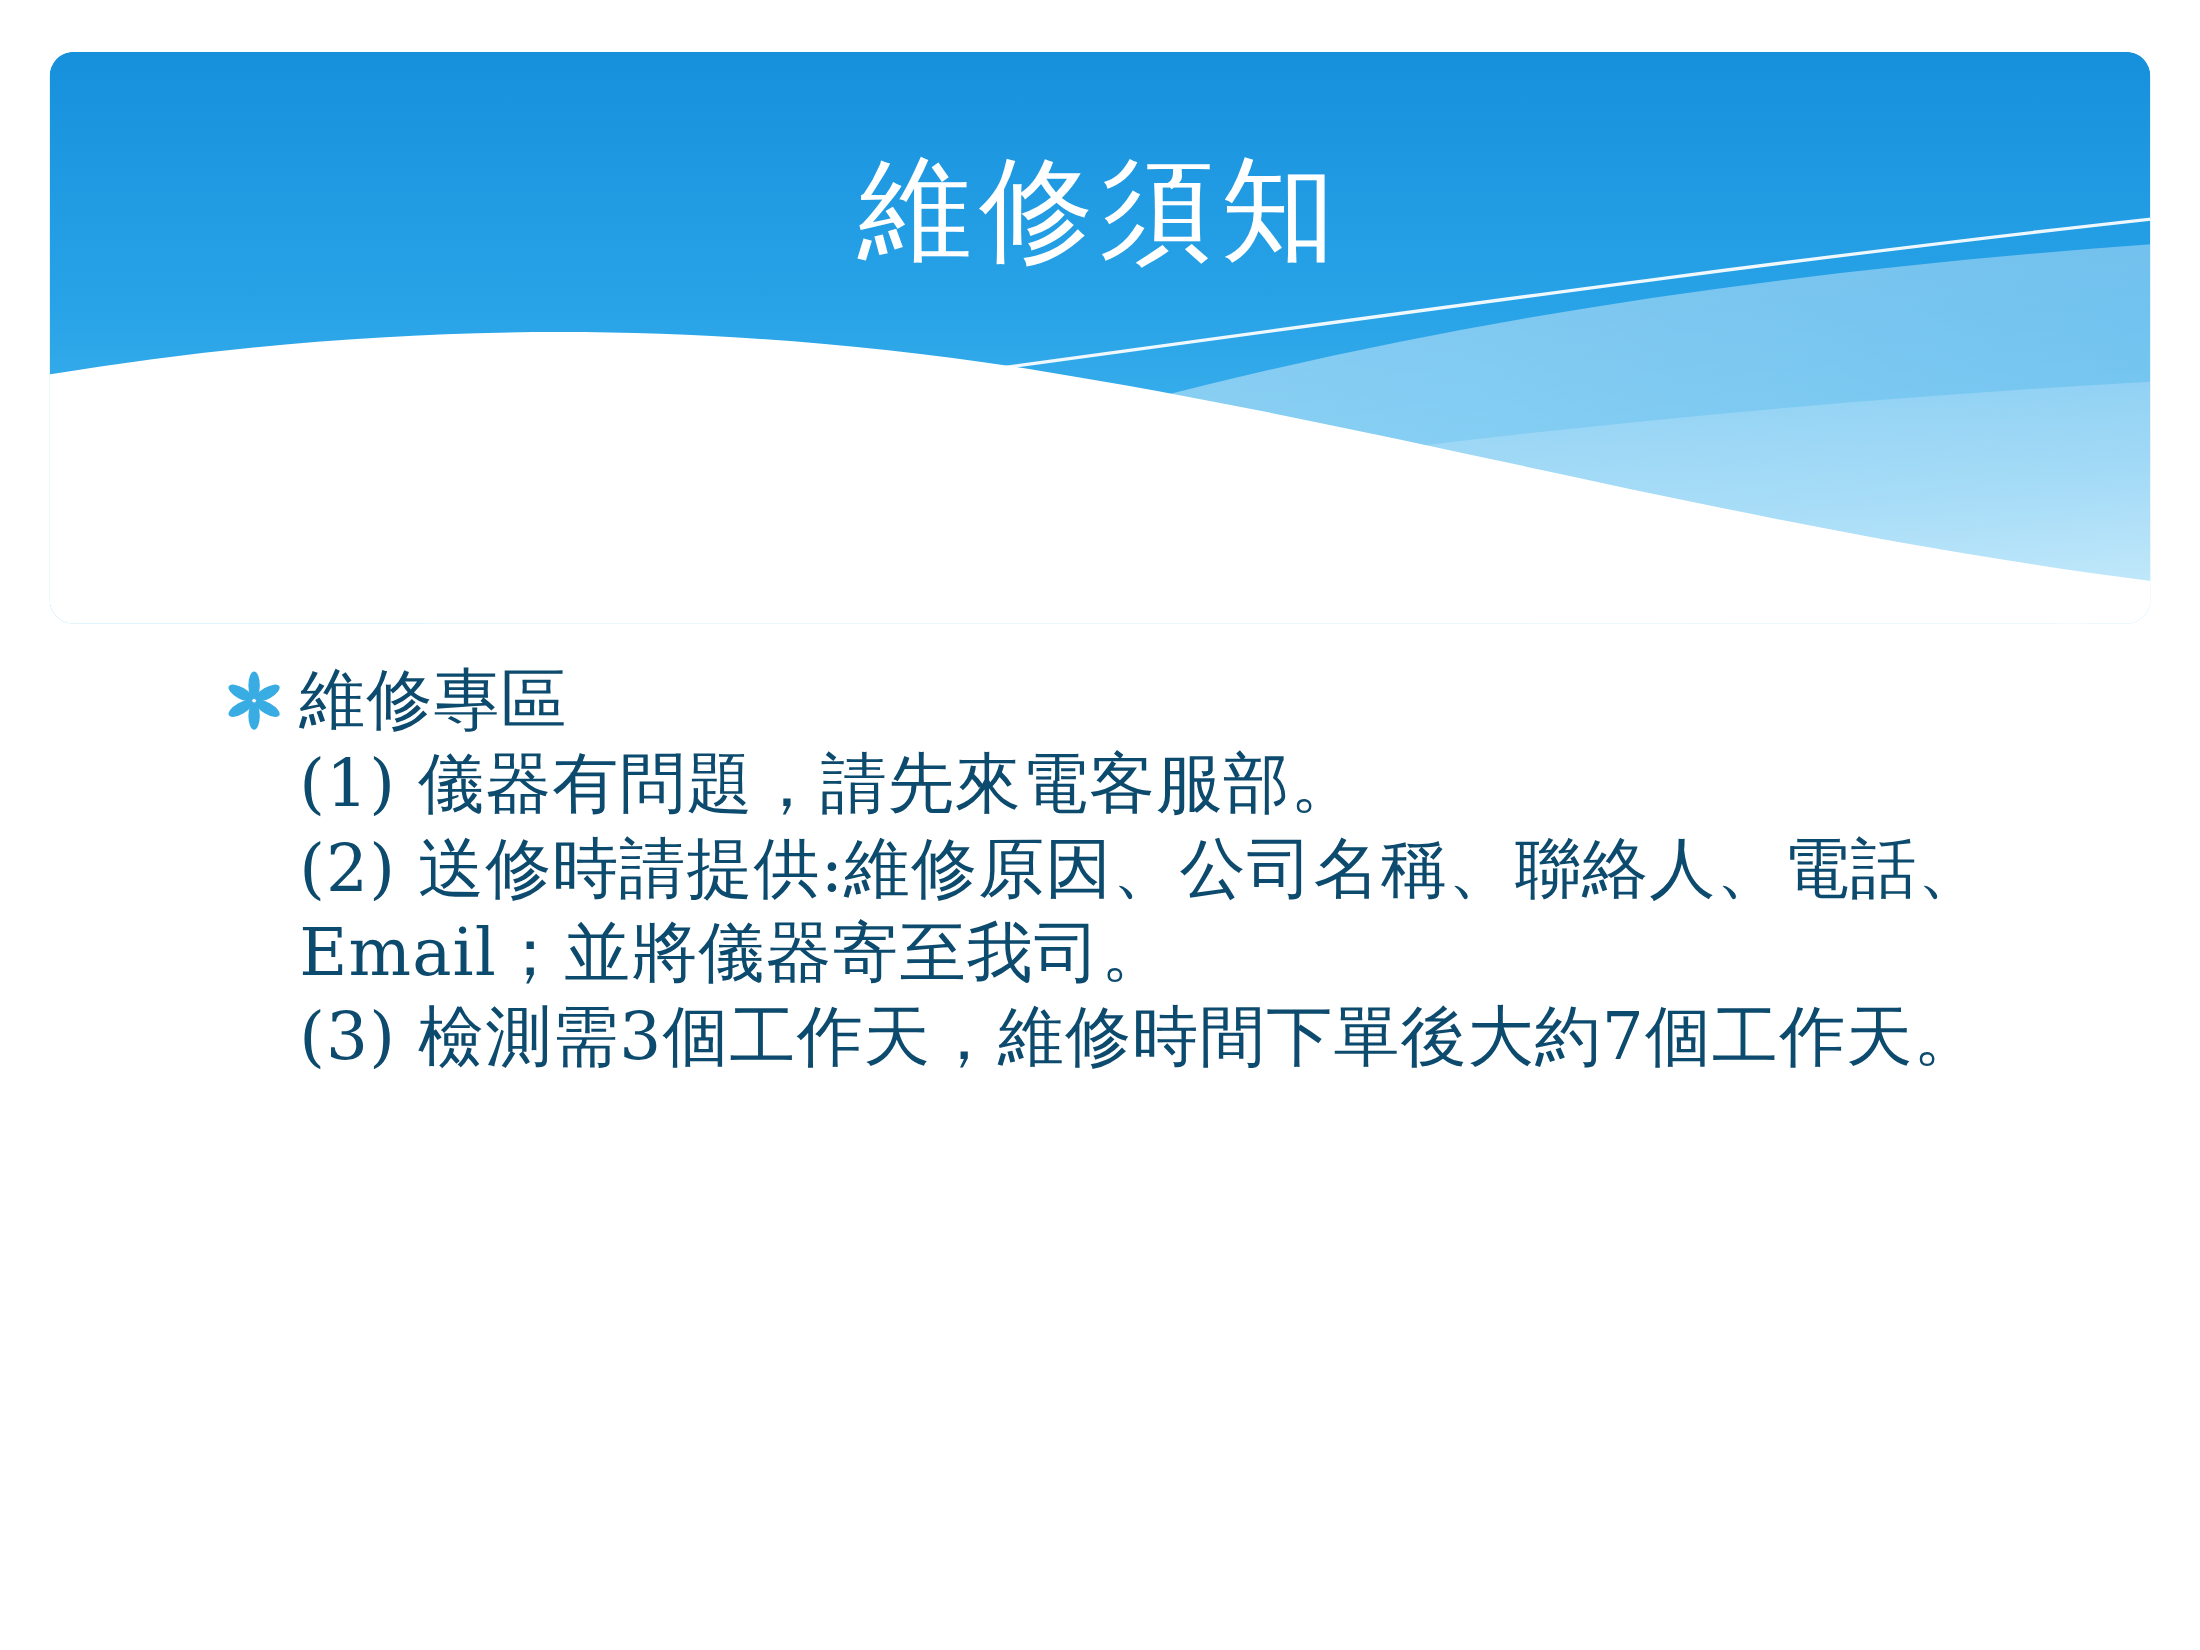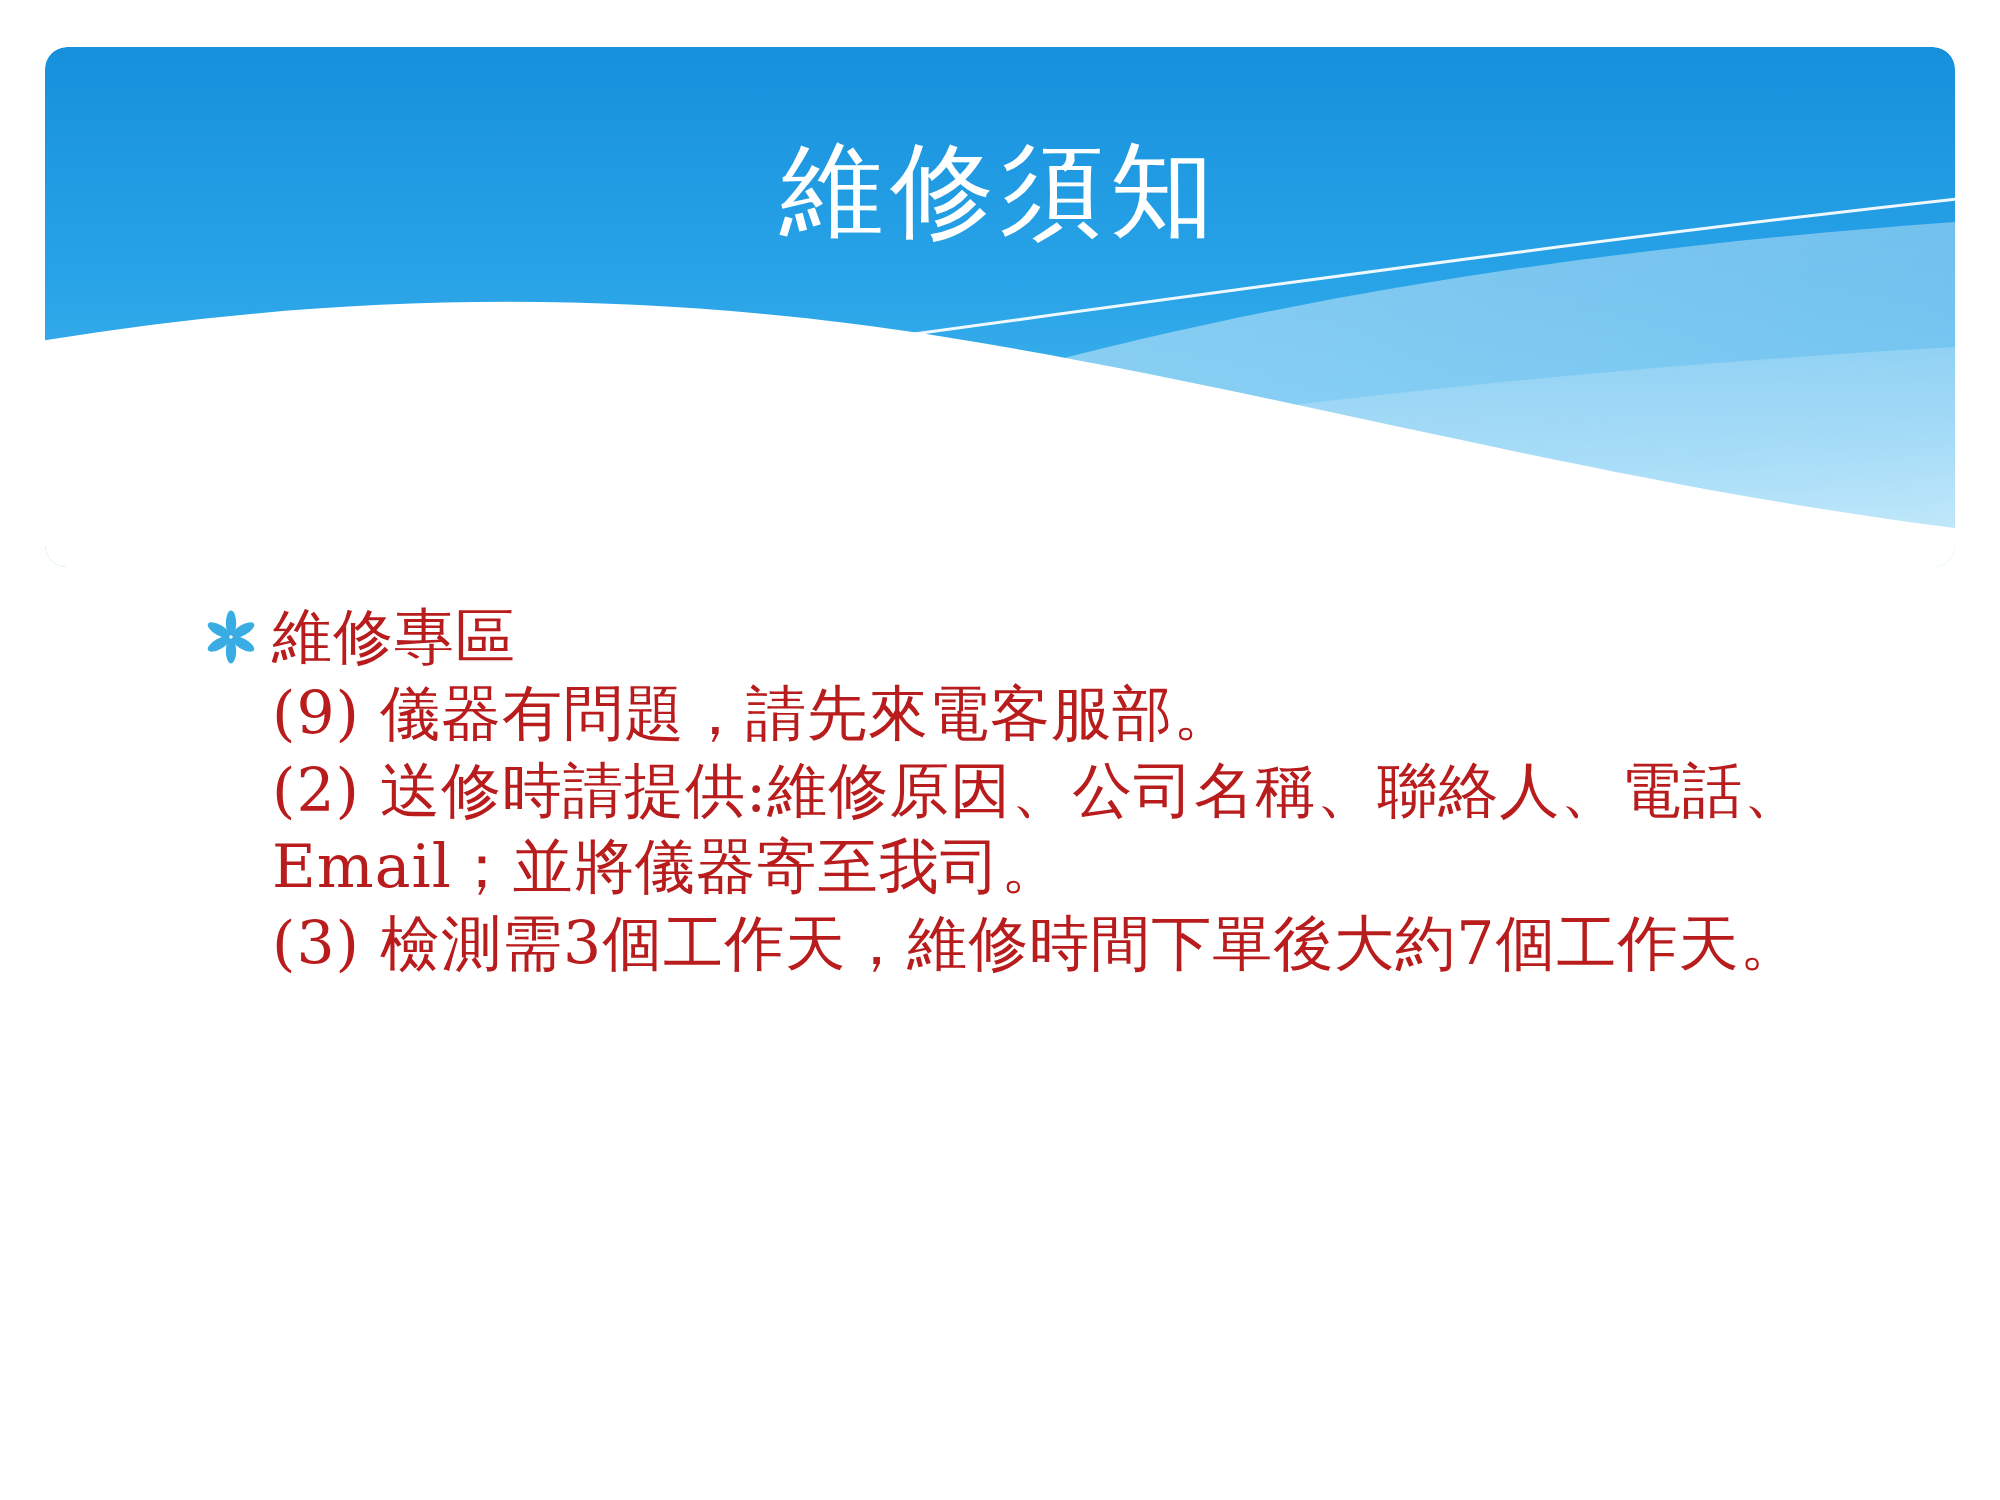--- a/index.html
+++ b/index.html
@@ -60,21 +60,21 @@
 
   
   #body-block {
     position: absolute;
     left: 200px;
     top: 598px;
     width: 1640px;
   }
   .body-line {
     display: block;
-    color: #b91c1c;
+    color: #0c4a6e;
     font-family: "DejaVu Serif", "Liberation Serif", serif;
     font-size: 60px;
     line-height: 1.28;
     letter-spacing: 1px;
     font-weight: 400;
     white-space: pre-wrap;
     word-break: break-word;
   }
   #bullet-first-row {
     display: flex;
@@ -165,21 +165,21 @@
               <ellipse cx="0" cy="-14" rx="5.2" ry="12.5" transform="rotate(180)"></ellipse>
               <ellipse cx="0" cy="-14" rx="5.2" ry="12.5" transform="rotate(240)"></ellipse>
               <ellipse cx="0" cy="-14" rx="5.2" ry="12.5" transform="rotate(300)"></ellipse>
             </g>
           </g>
         </svg>
       </span>
       <span id="bullet-first-label" class="body-line">維修專區</span>
     </div>
 
-    <div class="body-line indented">(9) 儀器有問題，請先來電客服部。</div>
+    <div class="body-line indented">(1) 儀器有問題，請先來電客服部。</div>
 
     <div class="body-line indented">(2) 送修時請提供:維修原因、公司名稱、聯絡人、電話、Email；並將儀器寄至我司。</div>
 
     <div class="body-line indented">(3) 檢測需3個工作天，維修時間下單後大約7個工作天。</div>
 
   </div>
 
 </div>
 
 </body></html>

